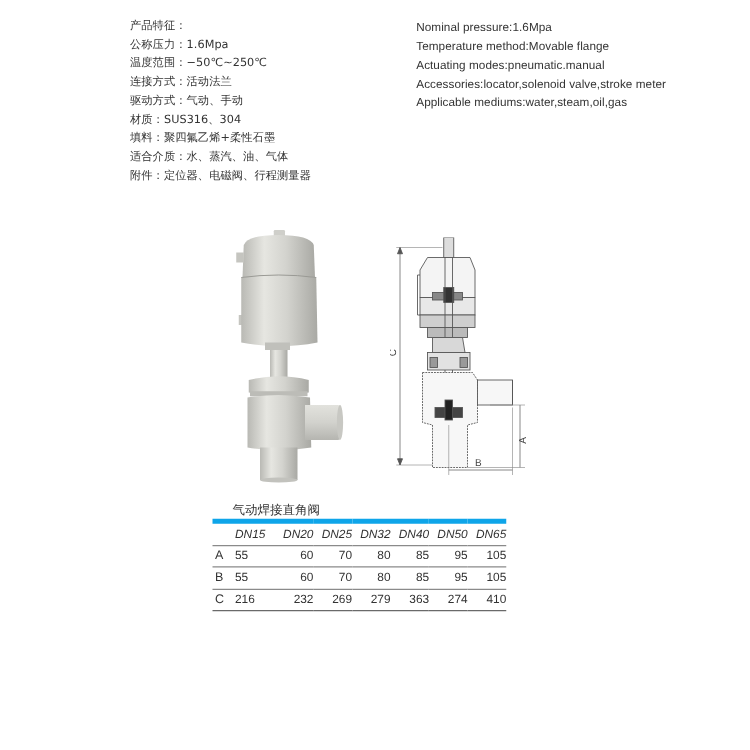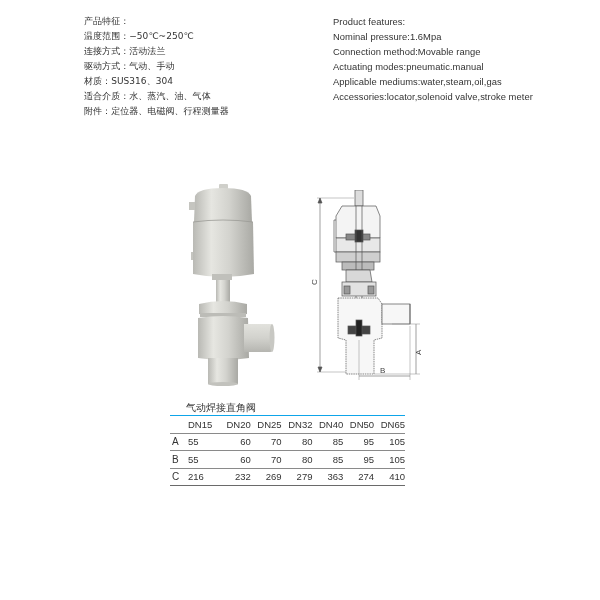--- a/index.html
+++ b/index.html
@@ -2,54 +2,55 @@
 <html><head>
 <meta charset="utf-8">
 <style>
   html, body { margin: 0; padding: 0; background: #ffffff; }
   body { width: 600px; height: 600px; position: relative; overflow: hidden;
          font-family: "Liberation Sans", "DejaVu Sans", sans-serif; color: #333; }
   .spec-col { position: absolute; top: 14px; }
   .spec-col.cn { left: 84px; width: 220px; }
   .spec-col.en { left: 333px; width: 240px; }
   .spec-line { height: 15px; line-height: 15px; font-size: 9.4px; white-space: nowrap; letter-spacing: 0.05px; }
-  .spec-col.cn .spec-line { font-family: "DejaVu Sans", sans-serif; font-size: 9px; }
+  .spec-col.cn .spec-line { font-family: "DejaVu Sans", sans-serif; font-size: 9px; margin-left: 20px; }
 
   .photo { position: absolute; left: 178px; top: 182px; width: 100px; height: 205px; }
   .drawing { position: absolute; left: 312px; top: 190px; width: 110px; height: 190px; }
 
   .table-title { position: absolute; left: 186px; top: 401px; font-size: 10px; font-family: "DejaVu Sans", sans-serif; color: #333; }
   table.dims { position: absolute; left: 170px; top: 415px; width: 235px; border-collapse: collapse; font-size: 9.5px; color: #333; }
   table.dims td, table.dims th { height: 16.5px; padding: 0; text-align: right; font-weight: normal; }
   table.dims tr { border-bottom: 1px solid #8a8a8a; }
-  table.dims tr.top { border-top: 1px solid #0ea5e9; }
+  table.dims tr.top { border-top: 4px solid #0ea5e9; font-style: italic; }
   table.dims tr.last { border-bottom: 1.4px solid #6a6a6a; }
   table.dims .rowlabel { width: 12px; text-align: left; padding-left: 2px; font-size: 10px; }
   table.dims .c0 { text-align: left; padding-left: 4px; }
 </style>
 </head>
 <body>
 
 <div class="spec-col cn">
   <div class="spec-line">产品特征：</div>
+  <div class="spec-line">公称压力：1.6Mpa</div>
   <div class="spec-line">温度范围：−50℃~250℃</div>
   <div class="spec-line">连接方式：活动法兰</div>
   <div class="spec-line">驱动方式：气动、手动</div>
   <div class="spec-line">材质：SUS316、304</div>
+  <div class="spec-line">填料：聚四氟乙烯+柔性石墨</div>
   <div class="spec-line">适合介质：水、蒸汽、油、气体</div>
   <div class="spec-line">附件：定位器、电磁阀、行程测量器</div>
 </div>
 
 <div class="spec-col en">
-  <div class="spec-line">Product features:</div>
   <div class="spec-line">Nominal pressure:1.6Mpa</div>
-  <div class="spec-line">Connection method:Movable range</div>
+  <div class="spec-line">Temperature method:Movable flange</div>
   <div class="spec-line">Actuating modes:pneumatic.manual</div>
+  <div class="spec-line">Accessories:locator,solenoid valve,stroke meter</div>
   <div class="spec-line">Applicable mediums:water,steam,oil,gas</div>
-  <div class="spec-line">Accessories:locator,solenoid valve,stroke meter</div>
 </div>
 
 <div class="photo">
   <svg width="100" height="205" viewBox="0 0 100 205" xmlns="http://www.w3.org/2000/svg">
     <defs>
       <linearGradient id="metal" x1="0" y1="0" x2="1" y2="0">
         <stop offset="0" stop-color="#b9b9b4"></stop>
         <stop offset="0.3" stop-color="#e6e6e1"></stop>
         <stop offset="0.6" stop-color="#d3d3ce"></stop>
         <stop offset="1" stop-color="#a9a9a4"></stop>

